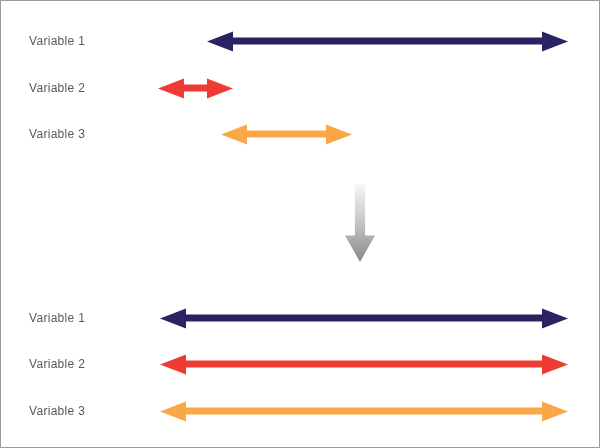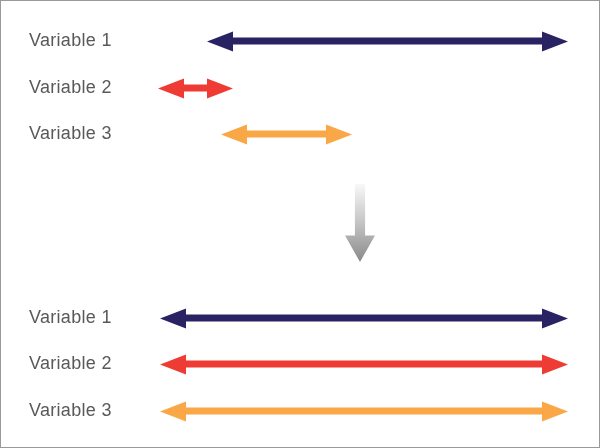--- a/index.html
+++ b/index.html
@@ -13,21 +13,21 @@
     width: 600px;
     height: 448px;
     box-sizing: border-box;
     border: 1px solid #9a9a9b;
     background: #ffffff;
     overflow: hidden;
   }
   .var-label {
     position: absolute;
     transform: translateY(-52%);
-    font-size: 18px;
+    font-size: 12px;
     letter-spacing: 0.3px;
     color: #58595b;
     white-space: nowrap;
   }
   
   .h-arrow {
     position: absolute;
     height: 7px;
     transform: translateY(-50%);
   }

